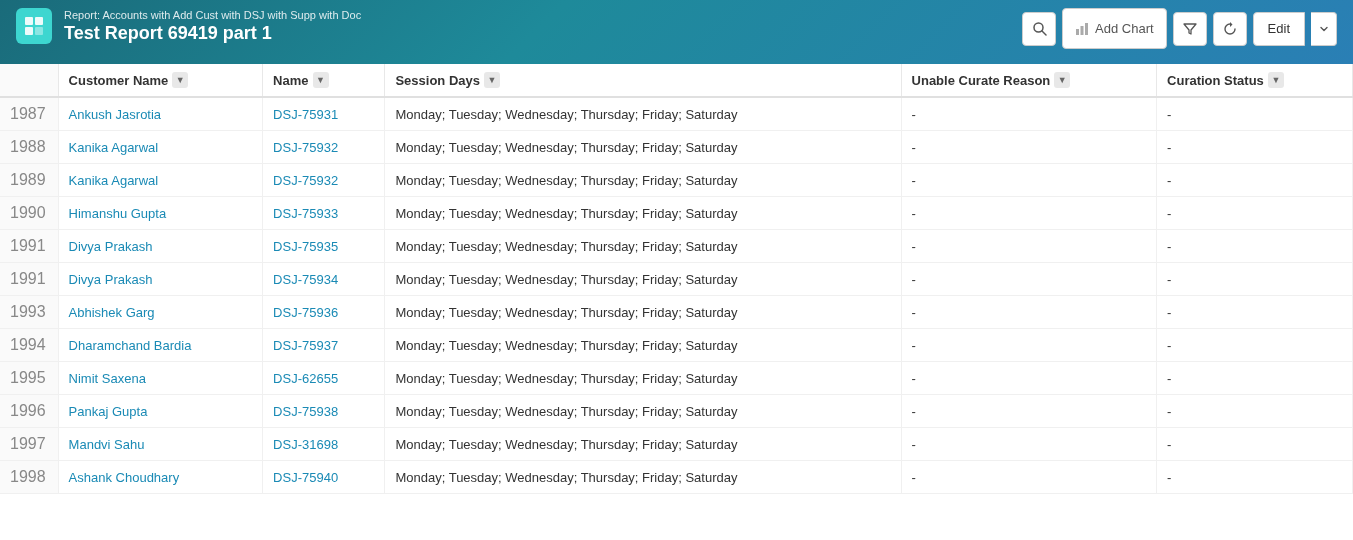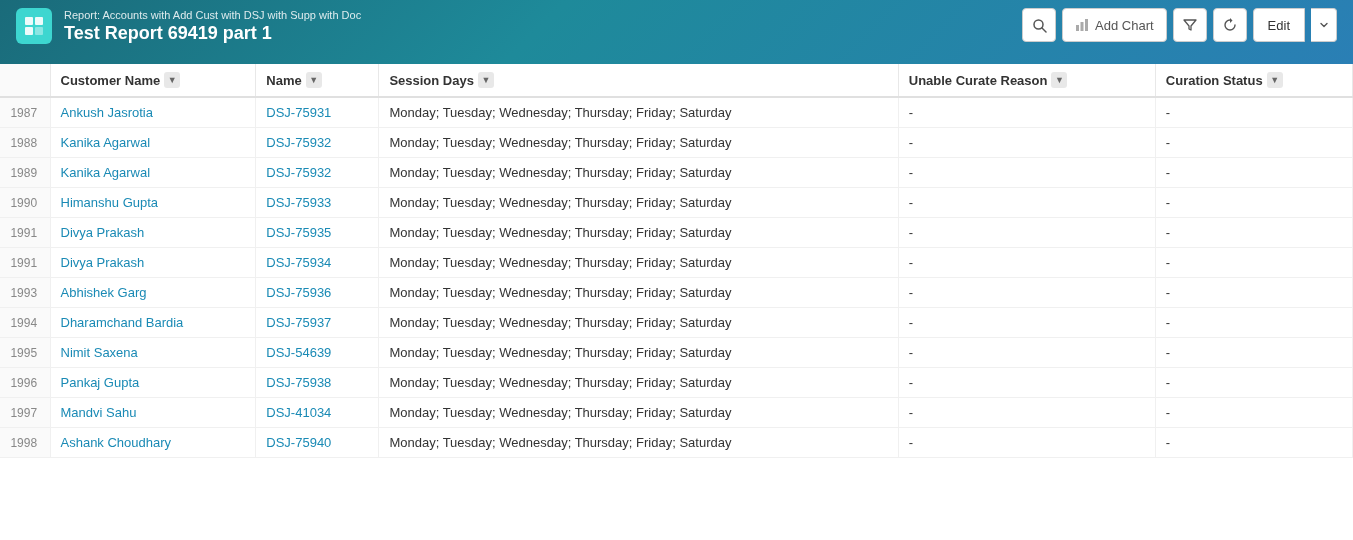--- a/index.html
+++ b/index.html
@@ -58,21 +58,21 @@
       align-items: center;
       justify-content: center;
       cursor: pointer;
       color: #555;
       font-size: 14px;
     }
     .btn-add-chart {
       background: white;
       border: 1px solid #ccc;
       border-radius: 4px;
-      height: 34px;
+      height: 41px;
       padding: 0 12px;
       display: flex;
       align-items: center;
       gap: 6px;
       cursor: pointer;
       color: #555;
       font-size: 13px;
     }
     .btn-edit {
       background: white;
@@ -159,21 +159,21 @@
 
     tbody td {
       padding: 7px 10px;
       border-right: 1px solid #f0f0f0;
       color: #333;
     }
     tbody td:first-child {
       color: #888;
       background: #fafafa;
       text-align: center;
-      font-size: 12px;
+      font-size: 16px;
       padding-right: 12px;
     }
     .link-cell {
       color: #1a8ab5;
       cursor: pointer;
       text-decoration: none;
     }
   </style>
 </head>
 <body>
@@ -326,37 +326,37 @@
           <td>1994</td>
           <td><a class="link-cell" href="#">Dharamchand Bardia</a></td>
           <td><a class="link-cell" href="#">DSJ-75937</a></td>
           <td>Monday; Tuesday; Wednesday; Thursday; Friday; Saturday</td>
           <td>-</td>
           <td>-</td>
         </tr>
         <tr>
           <td>1995</td>
           <td><a class="link-cell" href="#">Nimit Saxena</a></td>
-          <td><a class="link-cell" href="#">DSJ-54639</a></td>
+          <td><a class="link-cell" href="#">DSJ-62655</a></td>
           <td>Monday; Tuesday; Wednesday; Thursday; Friday; Saturday</td>
           <td>-</td>
           <td>-</td>
         </tr>
         <tr>
           <td>1996</td>
           <td><a class="link-cell" href="#">Pankaj Gupta</a></td>
           <td><a class="link-cell" href="#">DSJ-75938</a></td>
           <td>Monday; Tuesday; Wednesday; Thursday; Friday; Saturday</td>
           <td>-</td>
           <td>-</td>
         </tr>
         <tr>
           <td>1997</td>
           <td><a class="link-cell" href="#">Mandvi Sahu</a></td>
-          <td><a class="link-cell" href="#">DSJ-41034</a></td>
+          <td><a class="link-cell" href="#">DSJ-31698</a></td>
           <td>Monday; Tuesday; Wednesday; Thursday; Friday; Saturday</td>
           <td>-</td>
           <td>-</td>
         </tr>
         <tr>
           <td>1998</td>
           <td><a class="link-cell" href="#">Ashank Choudhary</a></td>
           <td><a class="link-cell" href="#">DSJ-75940</a></td>
           <td>Monday; Tuesday; Wednesday; Thursday; Friday; Saturday</td>
           <td>-</td>

